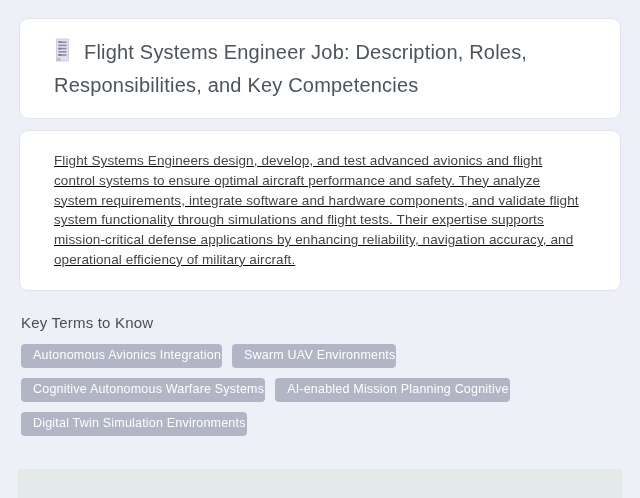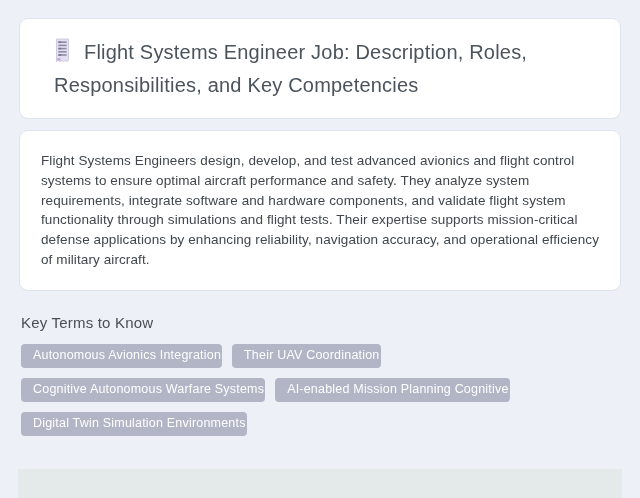--- a/index.html
+++ b/index.html
@@ -38,21 +38,22 @@
     color:var(--title-text);
     text-align:left;
     letter-spacing:.2px;
   }
   .receipt-icon{
     display:inline-block;
     vertical-align:-4px;
     margin-right:13px;
   }
   .card-desc{
-    padding:20px 21px;
+    padding:20px 34px;
+    text-decoration:underline;
   }
   .desc-text{
     font-size:13.5px;
     line-height:19.8px;
     color:var(--body-text);
     letter-spacing:.1px;
   }
   .section-heading{
     margin:23px 0 13px 2px;
     font-size:15px;
@@ -121,21 +122,21 @@
 
   <div class="card card-desc">
     <p class="desc-text">Flight Systems Engineers design, develop, and test advanced avionics and flight control systems to ensure optimal aircraft performance and safety. They analyze system requirements, integrate software and hardware components, and validate flight system functionality through simulations and flight tests. Their expertise supports mission-critical defense applications by enhancing reliability, navigation accuracy, and operational efficiency of military aircraft.</p>
   </div>
 
   <h2 class="section-heading">Key Terms to Know</h2>
 
   <div class="tags">
 
   <span class="tag">Autonomous Avionics Integration</span>
-      <span class="tag">Their UAV Coordination</span>
+      <span class="tag">Swarm UAV Environments</span>
       <span class="tag">Cognitive Autonomous Warfare Systems</span>
       <span class="tag">AI-enabled Mission Planning Cognitive</span>
       <span class="tag">Digital Twin Simulation Environments</span>
     </div>
 
   <div class="footer-bar">
     <span class="footer-site">jobdayta.com</span>
   </div>
 
 </div>

